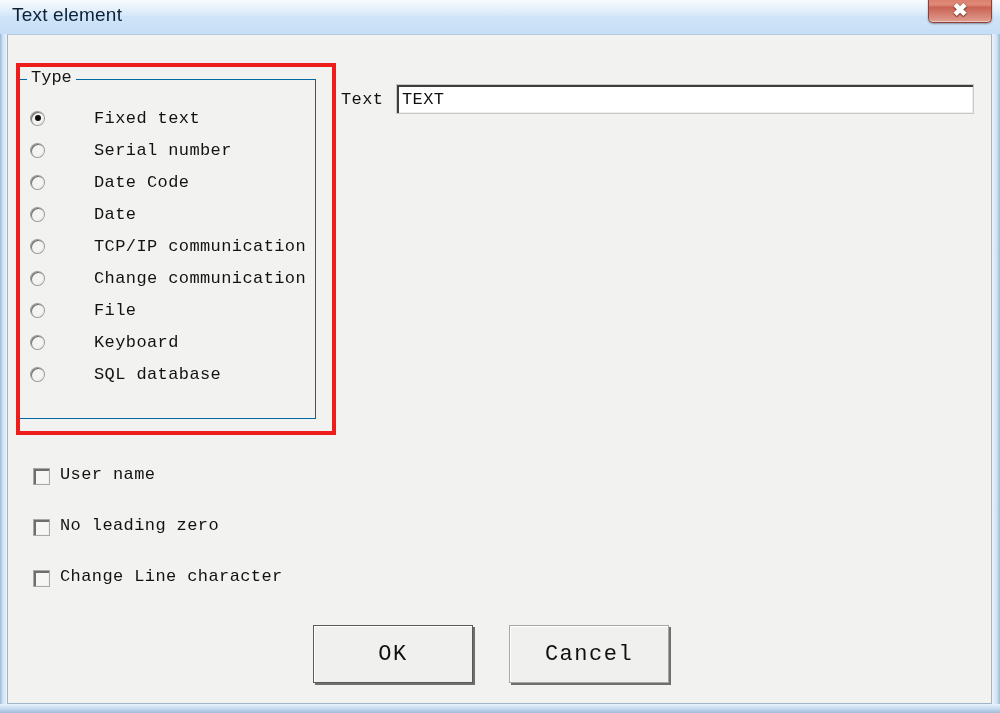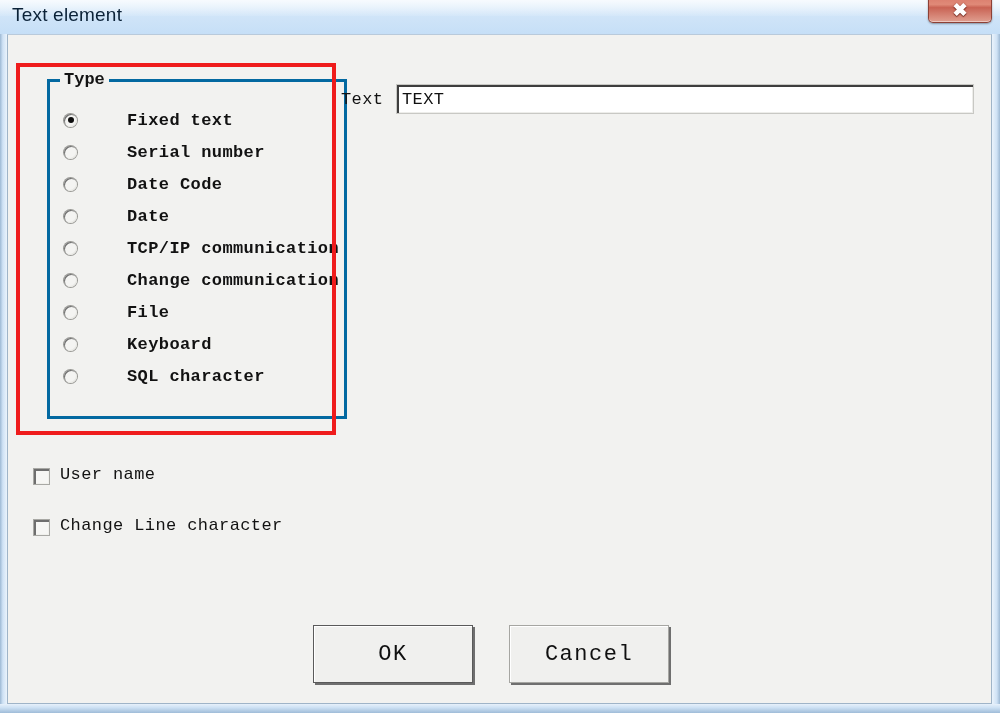--- a/index.html
+++ b/index.html
@@ -112,28 +112,27 @@
     background: #f2f2f0;
     border: 1px solid #9fb4c8;
     border-top: 1px solid #b9cadb;
     box-sizing: border-box;
     overflow: hidden;
   }
 
   
   .groupbox {
     position: absolute;
-    left: 39px;
+    left: 8px;
     top: 44px;
     width: 300px;
     height: 340px;
-    border: 3px solid #0369a1;
+    border: 1px solid #0369a1;
     background: transparent;
     box-sizing: border-box;
-    font-weight: bold;
   }
   .groupbox-label {
     position: absolute;
     left: 10px;
     top: -12px;
     background: #f2f2f0;
     padding: 0 4px;
     font-family: "Liberation Mono", monospace;
     font-size: 17px;
     color: #141414;
@@ -353,33 +352,37 @@
             <span class="radio-label">File</span>
           </div>
 
           <div class="radio-row">
             <span class="radio-mark"></span>
             <span class="radio-label">Keyboard</span>
           </div>
 
           <div class="radio-row">
             <span class="radio-mark"></span>
-            <span class="radio-label">SQL character</span>
+            <span class="radio-label">SQL database</span>
           </div>
 
         </div>
       </div>
 
       <div class="checkbox-list">
 
         <div class="check-row">
           <span class="check-mark"></span>
           <span class="check-label">User name</span>
         </div>
 
+        <div class="check-row">
+          <span class="check-mark"></span>
+          <span class="check-label">No leading zero</span>
+        </div>
 
         <div class="check-row">
           <span class="check-mark"></span>
           <span class="check-label">Change Line character</span>
         </div>
 
       </div>
 
       <div class="text-label">Text</div>
       <input class="text-input" type="text" value="TEXT" style="">

